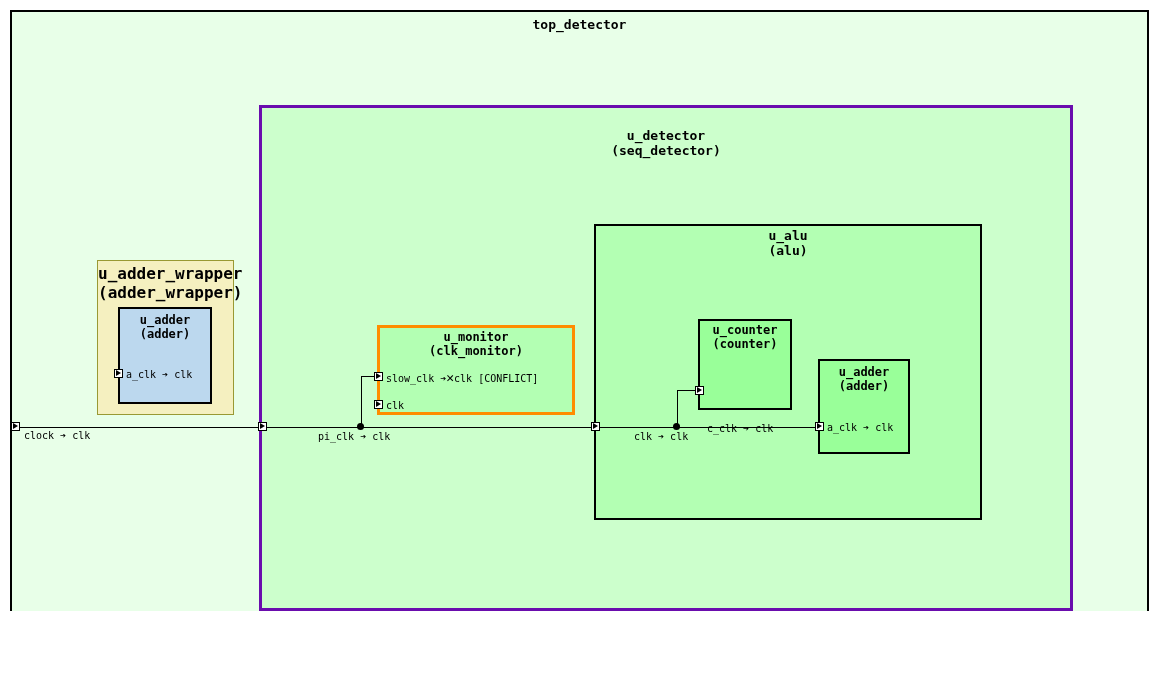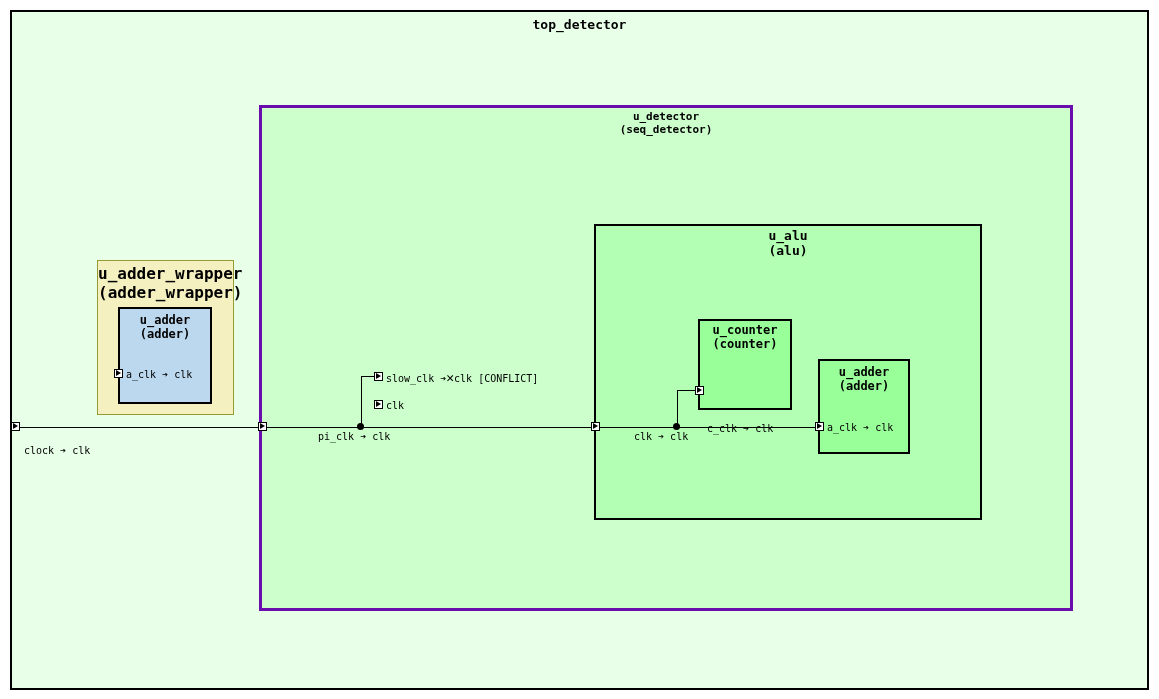--- a/index.html
+++ b/index.html
@@ -6,21 +6,21 @@
     margin: 0;
     padding: 0;
     background: #ffffff;
   }
   body {
     font-family: "DejaVu Sans Mono", monospace;
   }
   #canvas {
     position: relative;
     width: 1159px;
-    height: 699px;
+    height: 611px;
     background: #ffffff;
     overflow: hidden;
   }
   
   .block {
     position: absolute;
     box-sizing: border-box;
   }
   .block-title {
     position: absolute;
@@ -49,22 +49,22 @@
   
   #u-detector {
     left: 259px;
     top: 105px;
     width: 814px;
     height: 506px;
     background: #ccffcc;
     border: 3px solid #6a0dad;
   }
   #u-detector > .block-title {
-    top: 3px;
-    font-size: 11px;
+    top: 20px;
+    font-size: 13px;
   }
   
   #u-alu {
     left: 594px;
     top: 224px;
     width: 388px;
     height: 296px;
     background: #b3ffb3;
     border: 2px solid #000000;
   }
@@ -208,20 +208,23 @@
   </div>
 
   <div class="block" id="u-counter">
     <div class="block-title"><span>u_counter</span><br><span>(counter)</span></div>
   </div>
 
   <div class="block" id="u-adder-alu">
     <div class="block-title"><span>u_adder</span><br><span>(adder)</span></div>
   </div>
 
+  <div class="block" id="u-monitor">
+    <div class="block-title"><span>u_monitor</span><br><span>(clk_monitor)</span></div>
+  </div>
 
   <div class="block" id="u-adder-wrapper">
     <div class="block-title"><span>u_adder_wrapper</span><br><span>(adder_wrapper)</span></div>
   </div>
 
   <div class="block" id="u-adder-inner">
     <div class="block-title"><span>u_adder</span><br><span>(adder)</span></div>
   </div>
 
   <div class="wire-h" style="left:12px; top:427px; width:248px;"></div>
@@ -239,21 +242,21 @@
 
   <div class="port-marker" style="left:11px; top:422px;"></div>
   <div class="port-marker" style="left:258px; top:422px;"></div>
   <div class="port-marker" style="left:591px; top:422px;"></div>
   <div class="port-marker" style="left:695px; top:386px;"></div>
   <div class="port-marker" style="left:815px; top:422px;"></div>
   <div class="port-marker" style="left:114px; top:369px;"></div>
   <div class="port-marker" style="left:374px; top:372px;"></div>
   <div class="port-marker" style="left:374px; top:400px;"></div>
 
-  <div class="port-label" style="left:24px; top:445px;">clock ➔ clk</div>
+  <div class="port-label" style="left:24px; top:430px;">clock ➔ clk</div>
   <div class="port-label" style="left:271px; top:431px;margin-left:47px;">pi_clk ➔ clk</div>
   <div class="port-label" style="left:634px; top:431px;">clk ➔ clk</div>
   <div class="port-label" style="left:707px; top:385px;margin-top:38px;">c_clk ➔ clk</div>
   <div class="port-label" style="left:827px; top:422px;">a_clk ➔ clk</div>
   <div class="port-label" style="left:126px; top:369px;">a_clk ➔ clk</div>
 
   <div class="port-label" style="left:386px; top:372px;">
     <span>slow_clk ➔</span><span class="conflict-x" style="position:relative;">✕</span><span>clk [CONFLICT]</span>
   </div>
 

